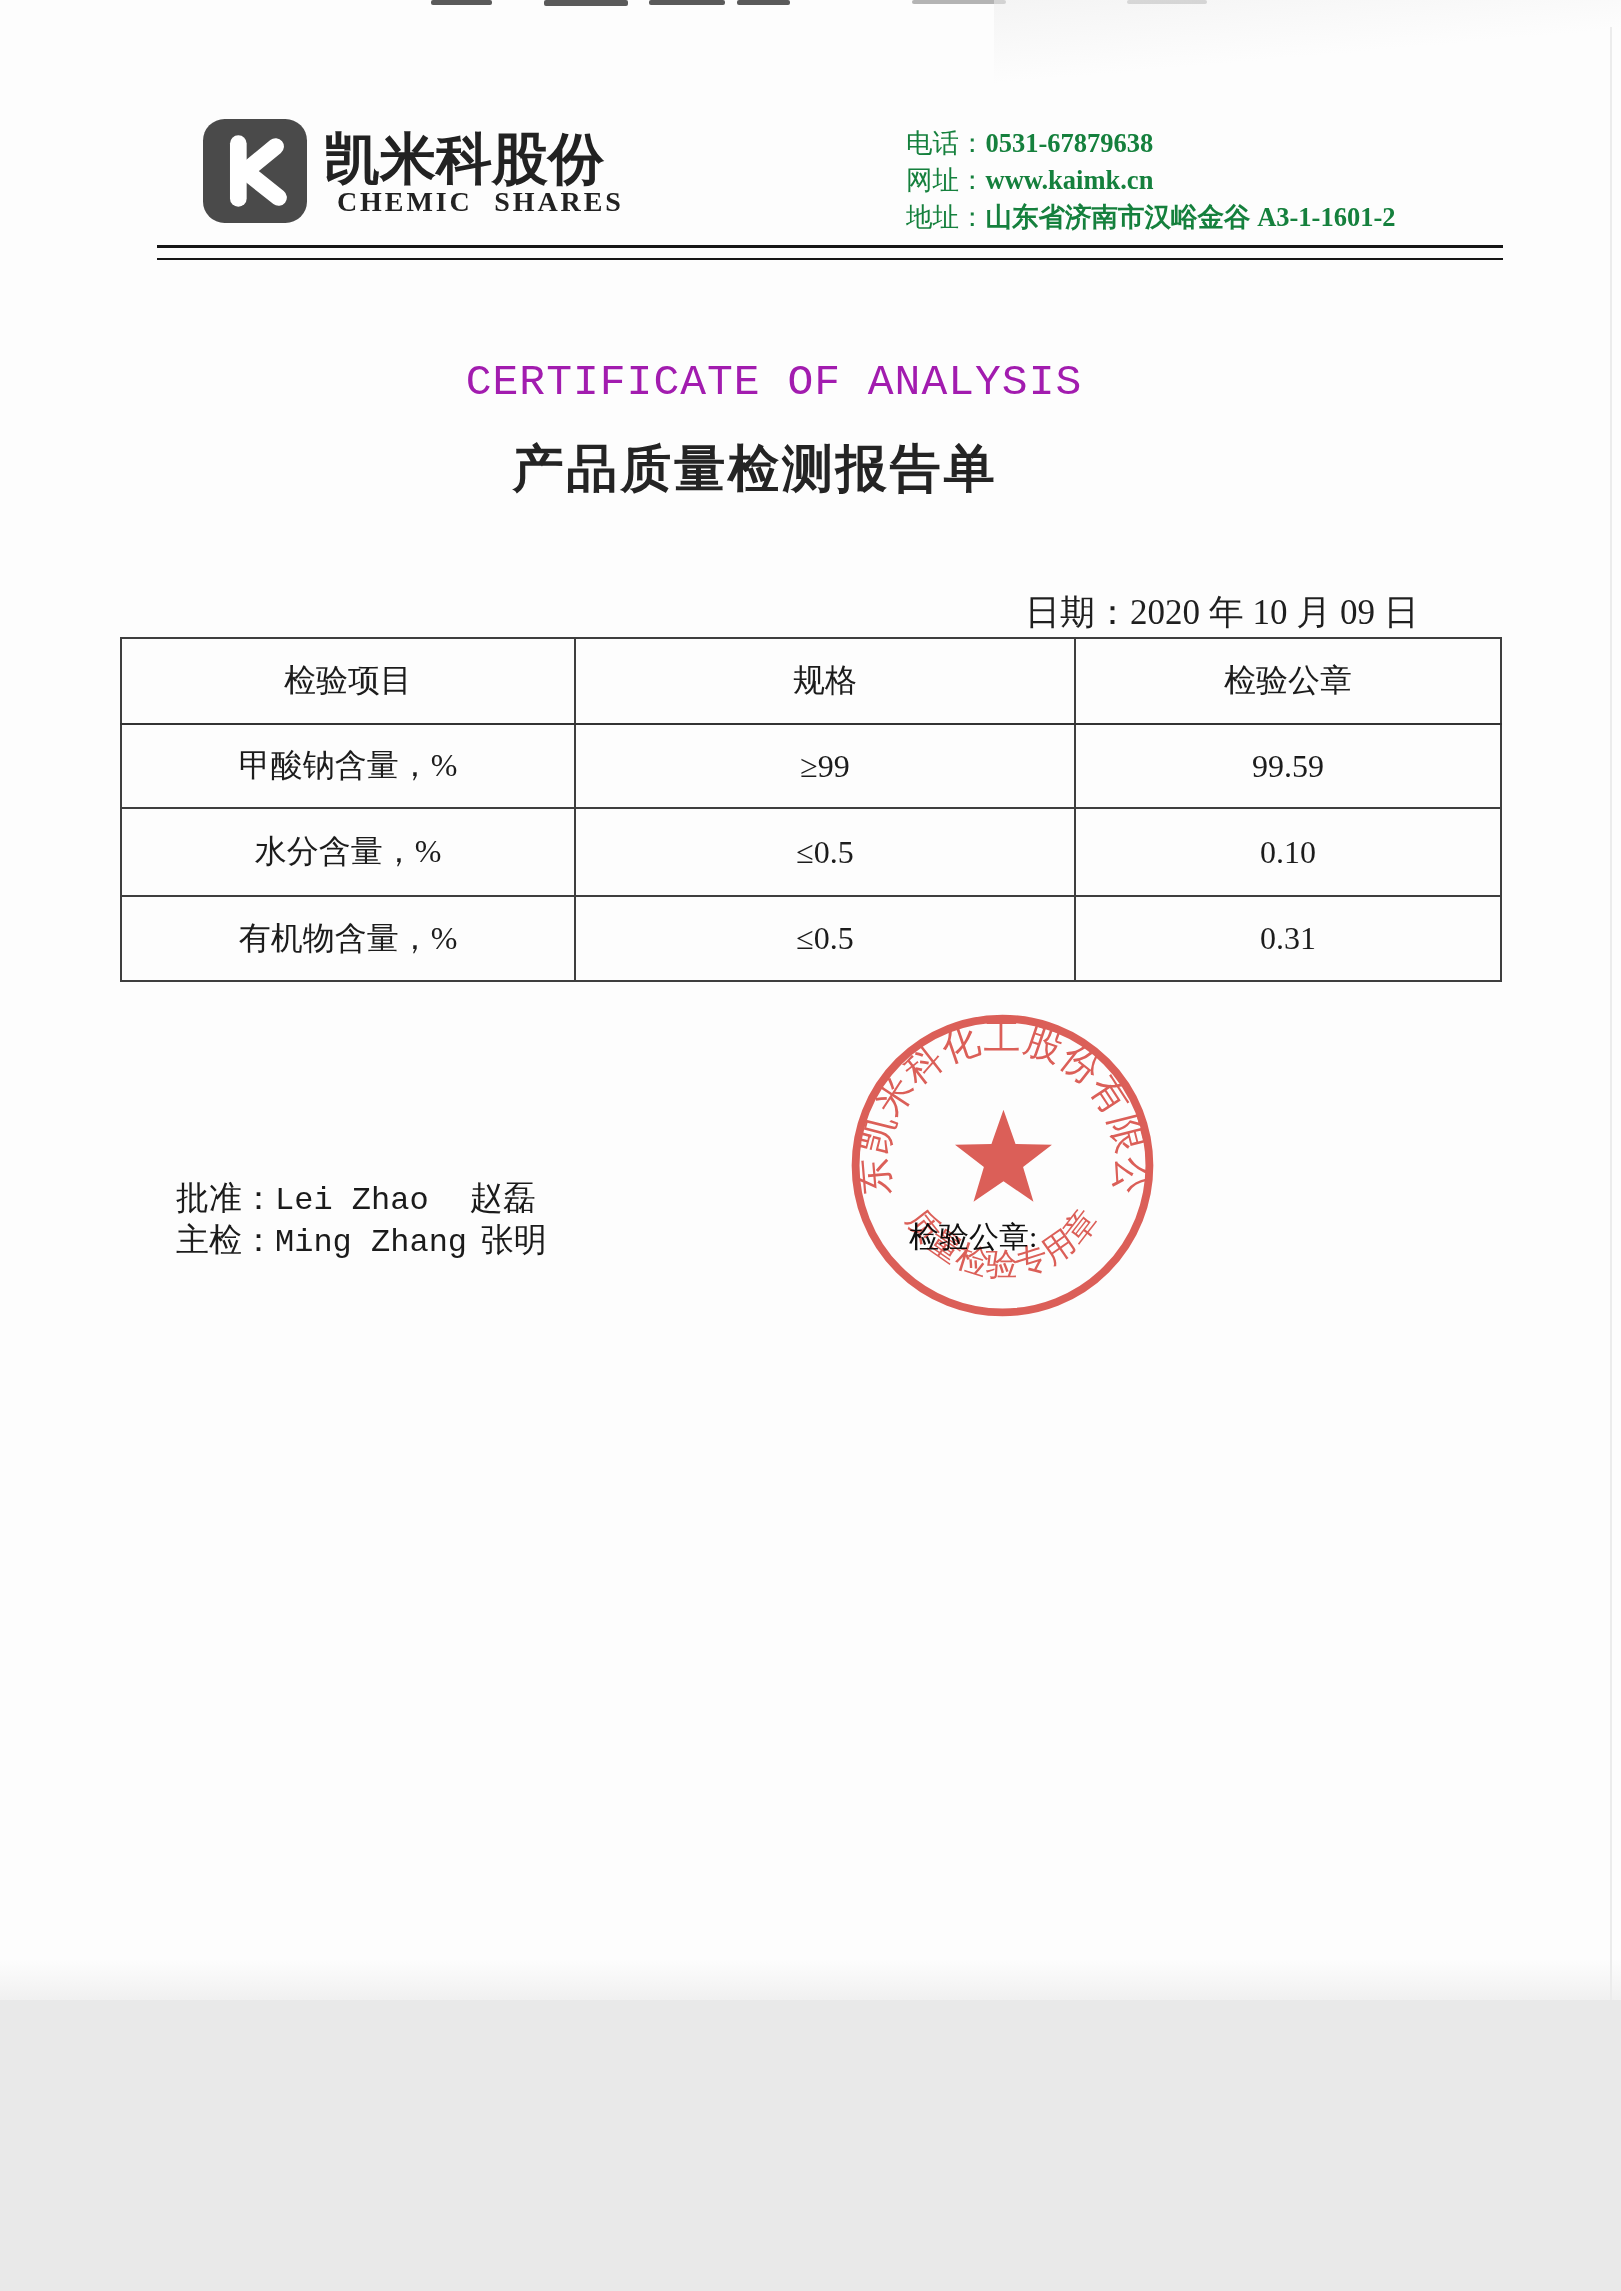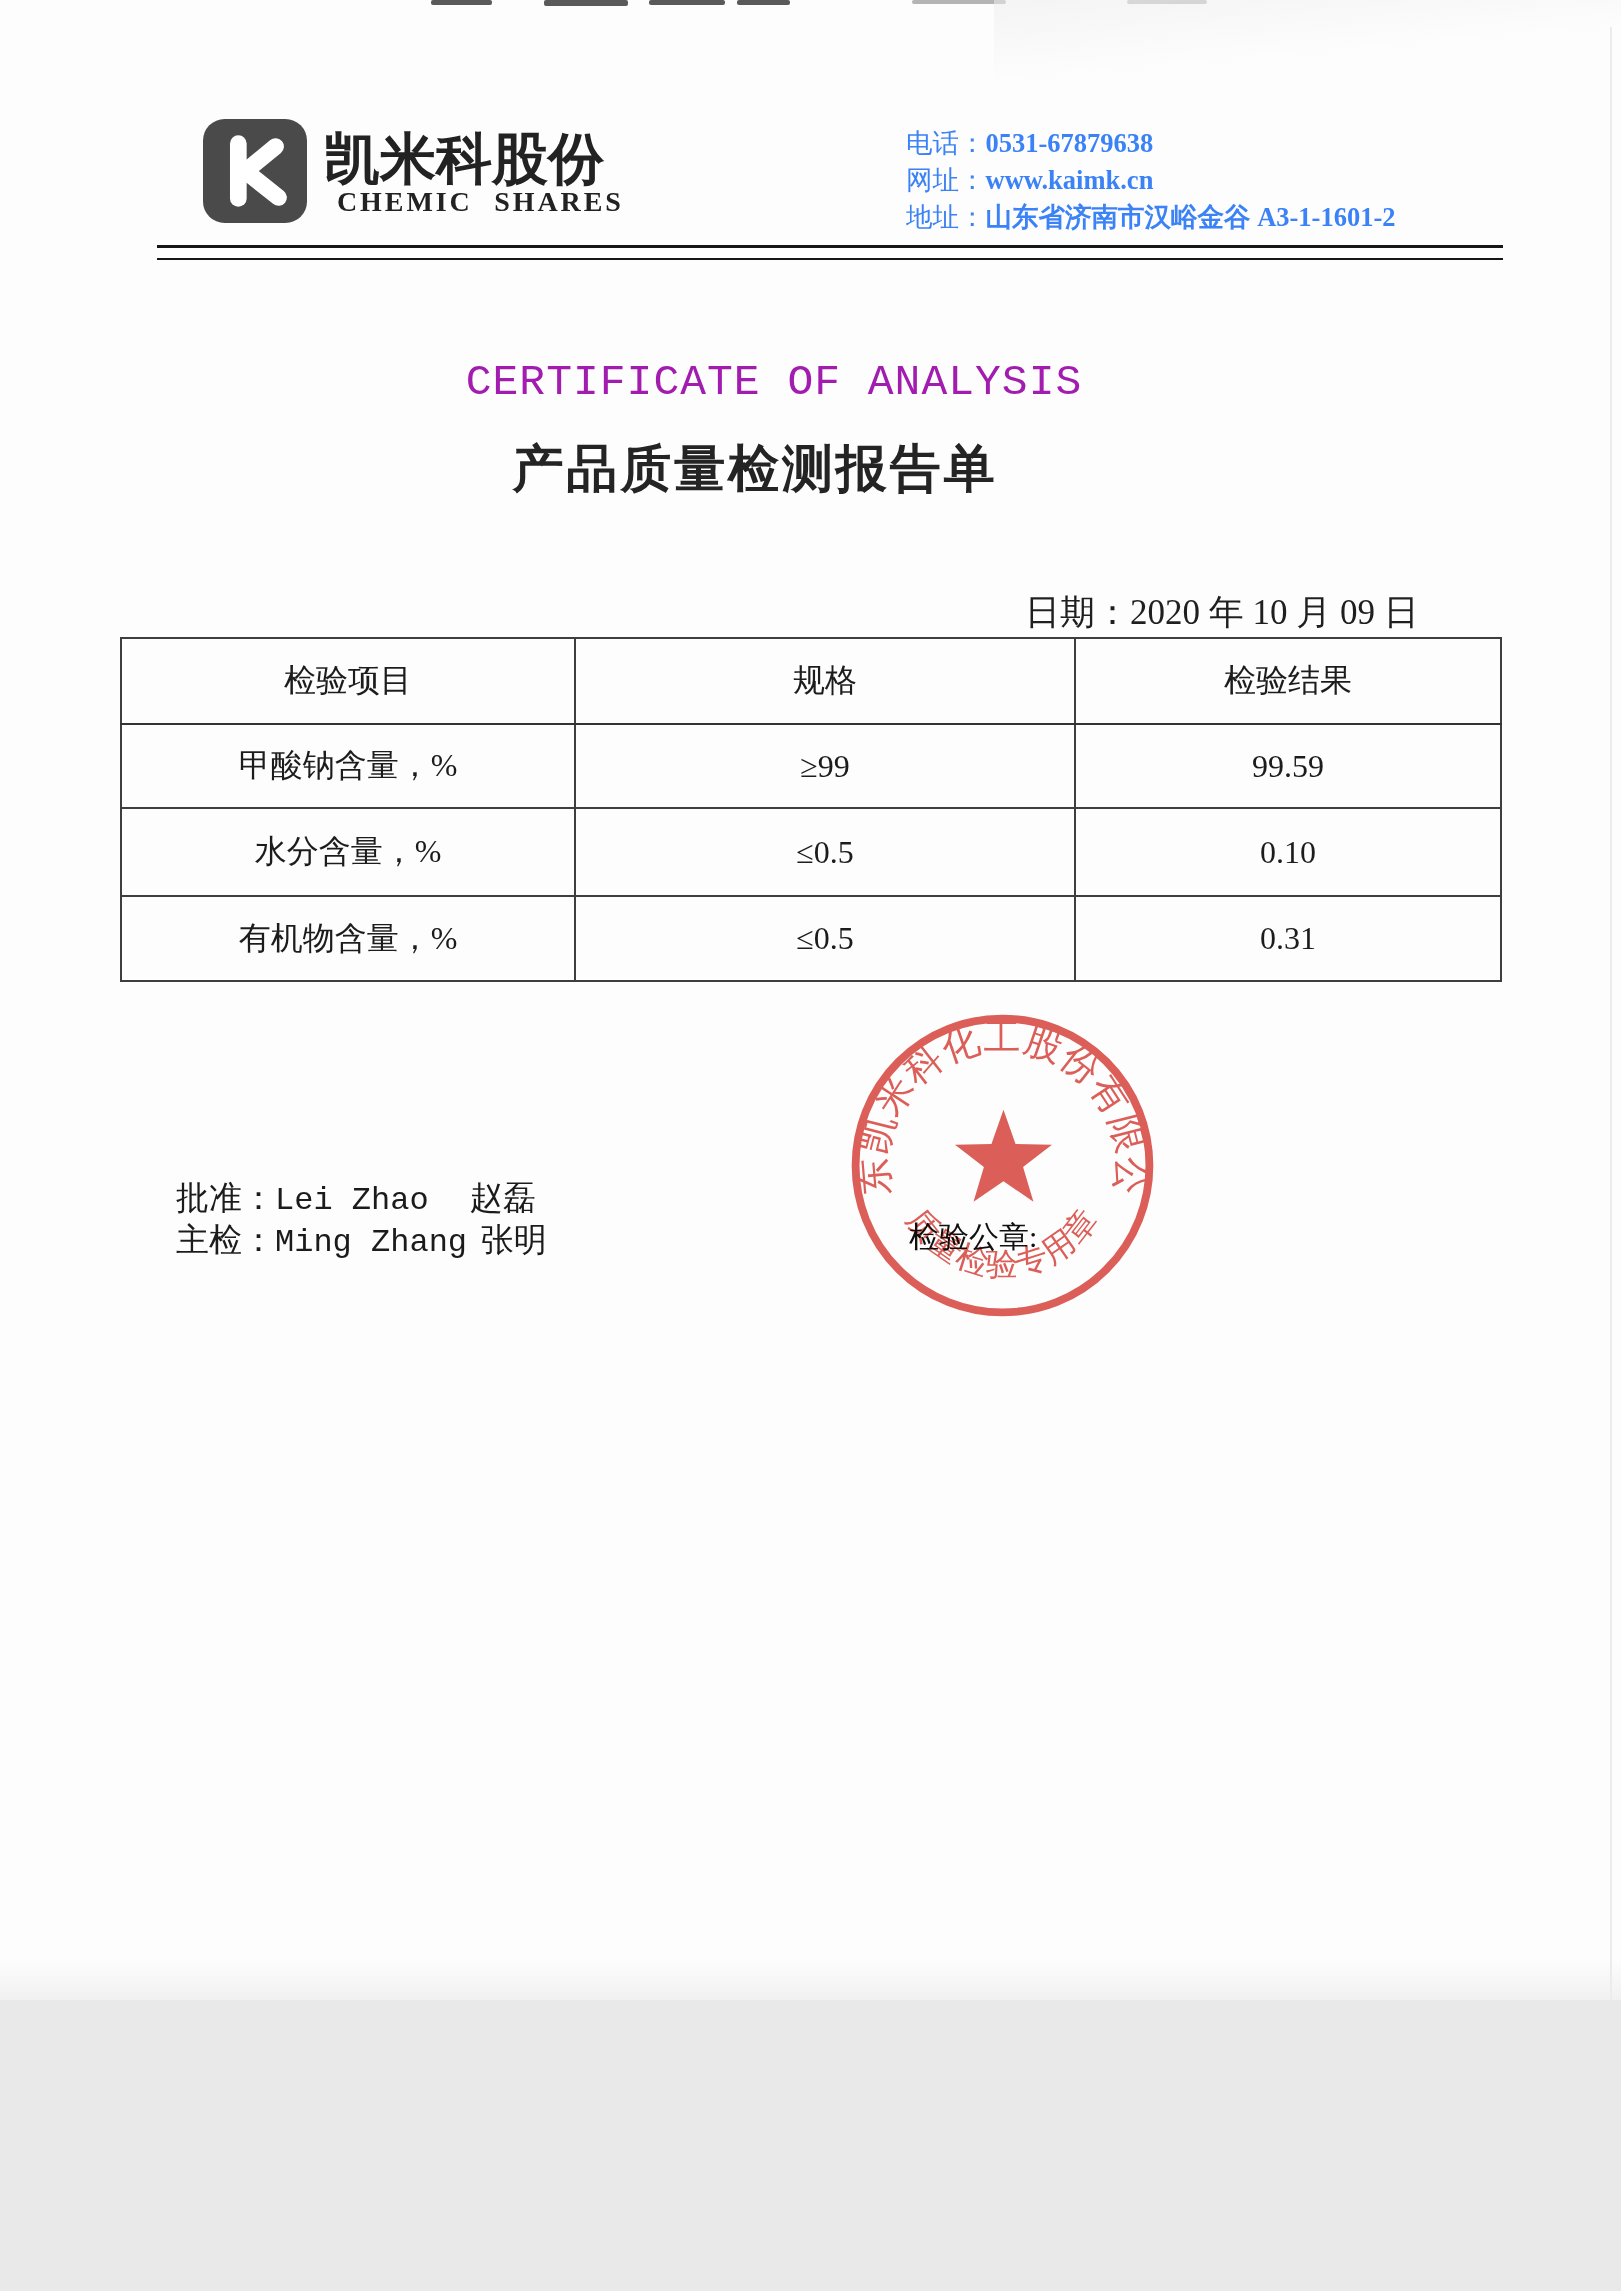--- a/index.html
+++ b/index.html
@@ -19,21 +19,21 @@
     background:linear-gradient(to top,#ebebeb,rgba(255,255,255,0));opacity:.7;}
   .edge-line{position:absolute;right:8.8px;top:27.4px;width:2px;height:2215px;background:#ececec;}
 
   
   .logo{position:absolute;left:203px;top:119px;width:104px;height:104px;
     background:#4a4a4a;border-radius:21.6px;}
   .company-cn{position:absolute;left:324px;top:122px;font-family:"DejaVu Sans","Liberation Sans",sans-serif;
     font-weight:700;font-size:56px;color:#222;letter-spacing:0px;white-space:nowrap;}
   .company-en{position:absolute;left:337px;top:186px;font-weight:700;font-size:28px;
     letter-spacing:2.9px;word-spacing:11.8px;color:#222;white-space:nowrap;}
-  .contact{position:absolute;left:906px;top:125px;font-size:26.5px;line-height:37px;color:#3b82f6;}
+  .contact{position:absolute;left:906px;top:125px;font-size:26.5px;line-height:37px;color:#15803d;}
   .contact .lbl{font-weight:400;}
   .contact .val{font-weight:700;}
   .rule{position:absolute;left:157px;top:245px;width:1346px;height:9.8px;
     border-top:3.9px solid #161616;border-bottom:2.9px solid #161616;}
 
   
   .title-en{position:absolute;left:235px;top:358px;width:1078px;text-align:center;
     font-family:"Liberation Mono","DejaVu Sans Mono",monospace;
     font-size:43px;letter-spacing:1px;color:#a21caf;white-space:nowrap;}
   .title-cn{position:absolute;left:216px;top:435px;width:1078px;text-align:center;
@@ -108,21 +108,21 @@
   <table class="coa">
     <colgroup>
         <col style="width:454px">
         <col style="width:500px">
         <col style="width:426px">
       </colgroup>
     <tbody>
         <tr class="hrow" style="height:86px">
       <th>检验项目</th>
       <th>规格</th>
-      <th>检验结果</th>
+      <th>检验公章</th>
     </tr>
     <tr style="height:84px">
       <td>甲酸钠含量，%</td>
       <td>≥99</td>
       <td>99.59</td>
     </tr>
     <tr style="height:88px">
       <td>水分含量，%</td>
       <td>≤0.5</td>
       <td>0.10</td>

